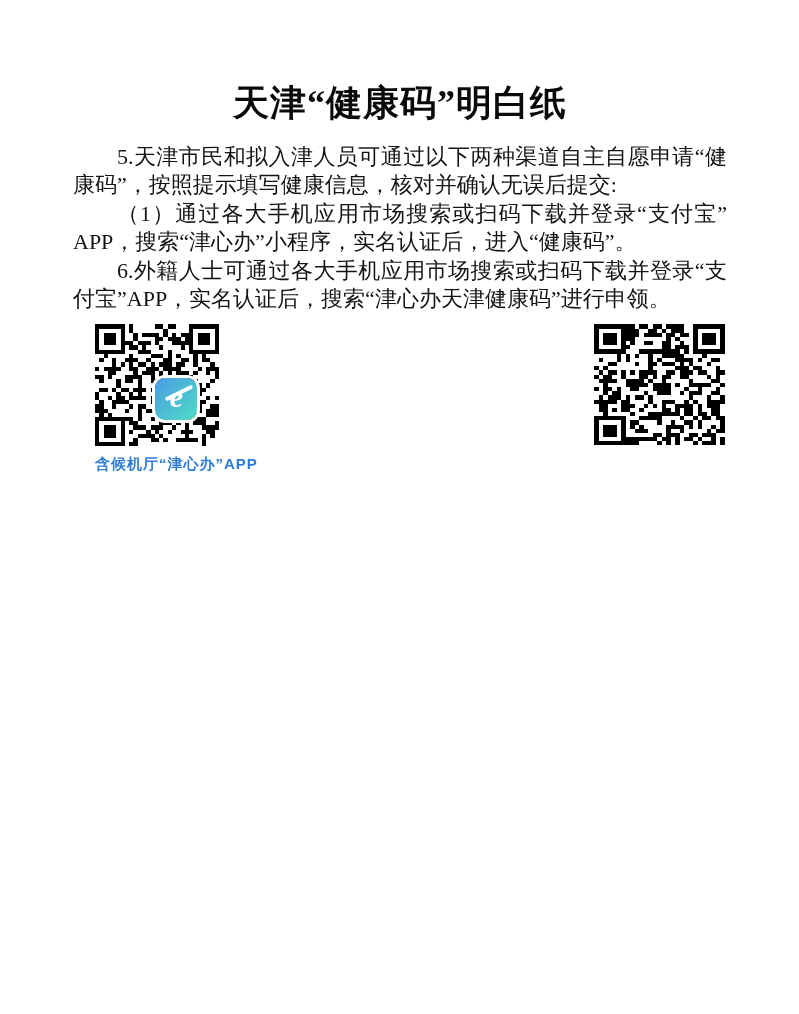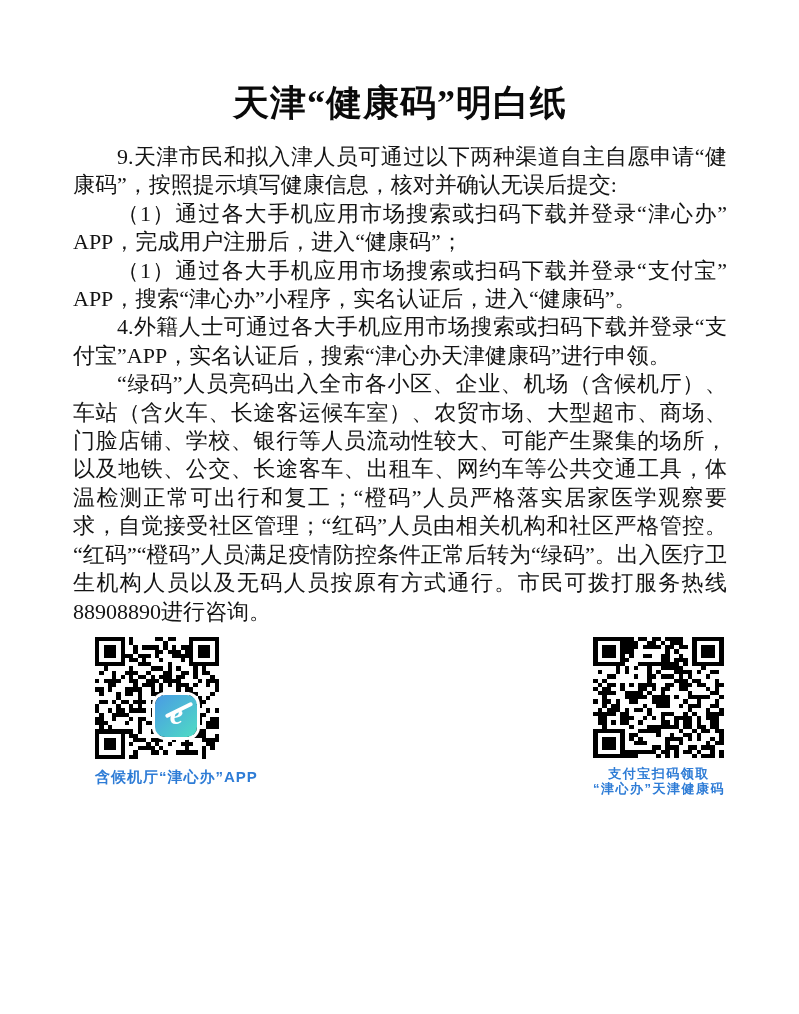--- a/index.html
+++ b/index.html
@@ -40,27 +40,25 @@
        font-size:13px;line-height:15px;letter-spacing:1.5px;white-space:nowrap;}
 </style>
 </head>
 <body>
 
 <div class="page">
 
   <h1 class="doc-title">天津“健康码”明白纸</h1>
 
   <div class="body-text">
-    <p>9.天津市民和拟入津人员可通过以下两种渠道自主自愿申请“健康码”，按照提示填写健康信息，核对并确认无误后提交:</p>
-    <p>（1）通过各大手机应用市场搜索或扫码下载并登录“津心办”APP，完成用户注册后，进入“健康码”；</p>
+    <p>5.天津市民和拟入津人员可通过以下两种渠道自主自愿申请“健康码”，按照提示填写健康信息，核对并确认无误后提交:</p>
     <p>（1）通过各大手机应用市场搜索或扫码下载并登录“支付宝”APP，搜索“津心办”小程序，实名认证后，进入“健康码”。</p>
-    <p>4.外籍人士可通过各大手机应用市场搜索或扫码下载并登录“支付宝”APP，实名认证后，搜索“津心办天津健康码”进行申领。</p>
+    <p>6.外籍人士可通过各大手机应用市场搜索或扫码下载并登录“支付宝”APP，实名认证后，搜索“津心办天津健康码”进行申领。</p>
 
 
-    <p>“绿码”人员亮码出入全市各小区、企业、机场（含候机厅）、车站（含火车、长途客运候车室）、农贸市场、大型超市、商场、门脸店铺、学校、银行等人员流动性较大、可能产生聚集的场所，以及地铁、公交、长途客车、出租车、网约车等公共交通工具，体温检测正常可出行和复工；“橙码”人员严格落实居家医学观察要求，自觉接受社区管理；“红码”人员由相关机构和社区严格管控。“红码”“橙码”人员满足疫情防控条件正常后转为“绿码”。出入医疗卫生机构人员以及无码人员按原有方式通行。市民可拨打服务热线88908890进行咨询。</p>
   </div>
 
   <div class="qr-row">
 
     <div class="qr-block">
       <div class="qr qr-left" id="qr-left">
           <i style="grid-area: 1 / 1; background: rgb(0, 0, 0);"></i>
           <i style="grid-area: 1 / 2; background: rgb(0, 0, 0);"></i>
           <i style="grid-area: 1 / 3; background: rgb(0, 0, 0);"></i>
           <i style="grid-area: 1 / 4; background: rgb(0, 0, 0);"></i>
@@ -895,20 +893,16 @@
           <i style="grid-area: 29 / 10; background: rgb(0, 0, 0);"></i>
           <i style="grid-area: 29 / 15; background: rgb(0, 0, 0);"></i>
           <i style="grid-area: 29 / 17; background: rgb(0, 0, 0);"></i>
           <i style="grid-area: 29 / 19; background: rgb(0, 0, 0);"></i>
           <i style="grid-area: 29 / 23; background: rgb(0, 0, 0);"></i>
           <i style="grid-area: 29 / 25; background: rgb(0, 0, 0);"></i>
           <i style="grid-area: 29 / 26; background: rgb(0, 0, 0);"></i>
           <i style="grid-area: 29 / 27; background: rgb(0, 0, 0);"></i>
           <i style="grid-area: 29 / 29; background: rgb(0, 0, 0);"></i>
         </div>
-      <div class="qr-caption-right" style="color: rgb(46, 124, 214);">
-        <div>支付宝扫码领取</div>
-        <div>“津心办”天津健康码</div>
-      </div>
     </div>
 
   </div>
 </div>
 
 </body></html>

